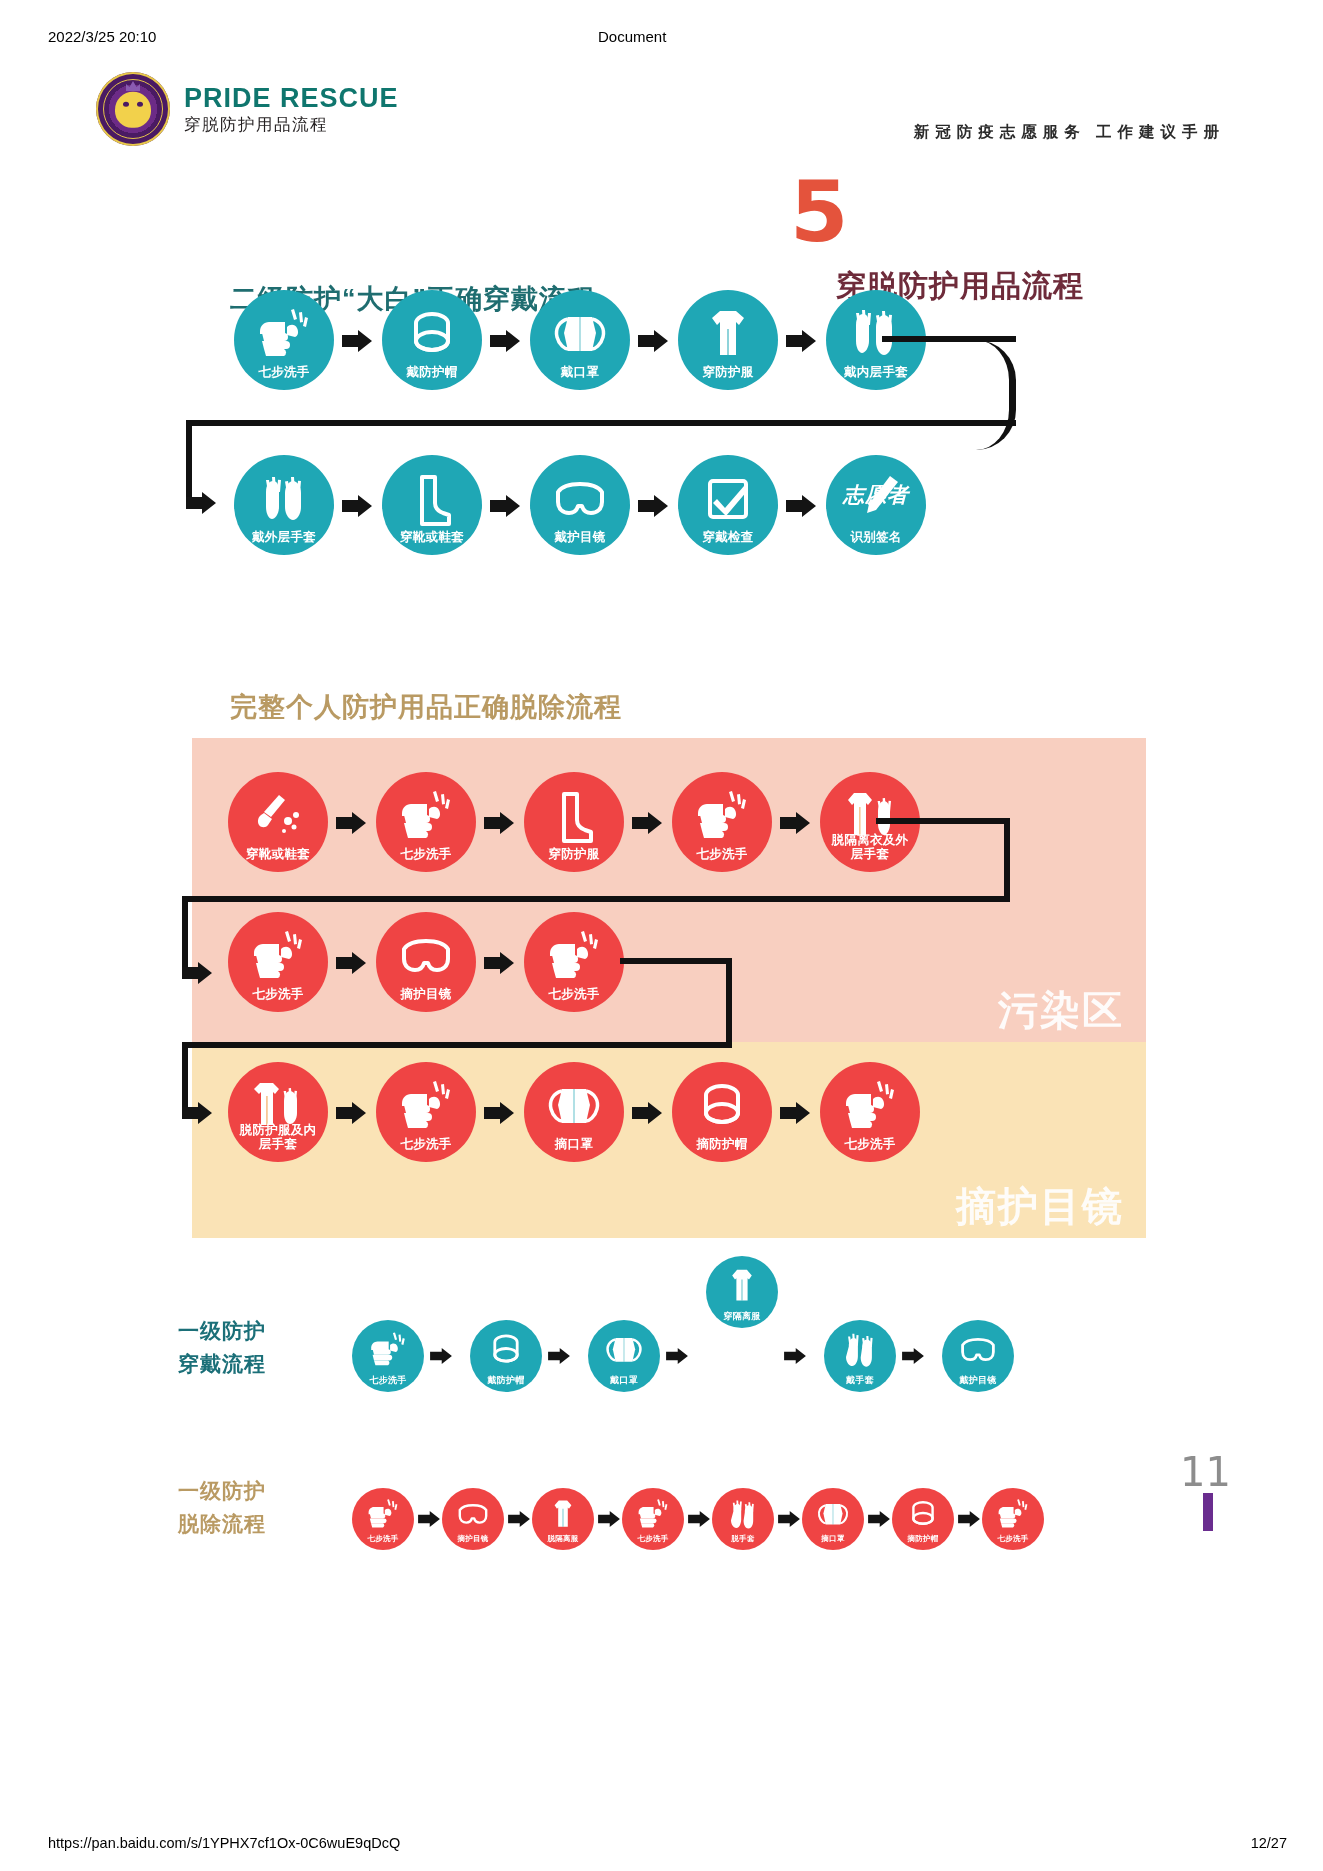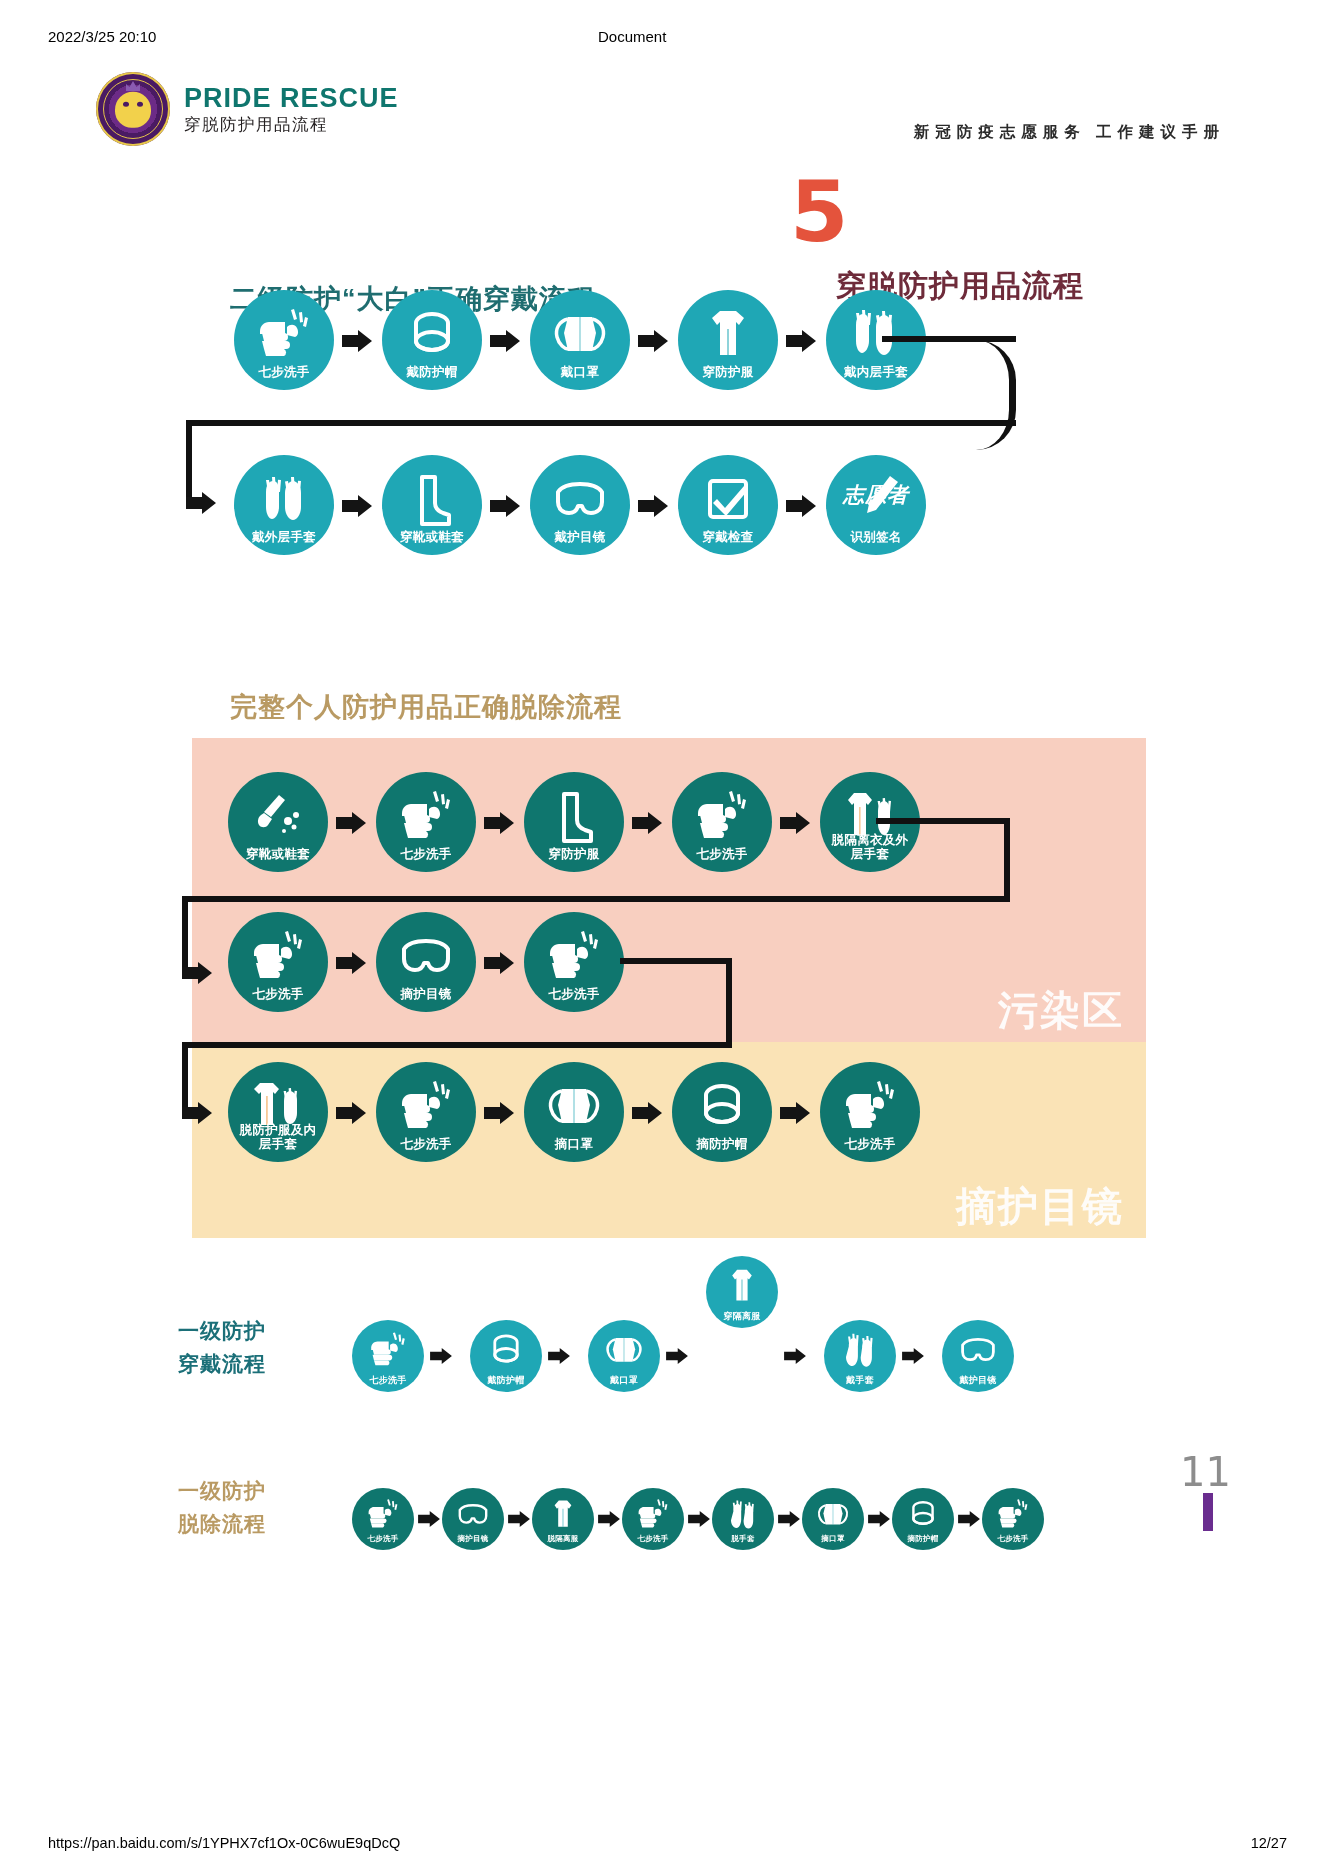--- a/index.html
+++ b/index.html
@@ -115,21 +115,21 @@
 
   
   .node {
     position:absolute;
     width:100px; height:100px; border-radius:50%;
     display:flex; flex-direction:column;
     align-items:flex-end; justify-content:flex-end;
     color:#fff; text-align:center;
   }
   .node.teal   { background:#1fa7b5; }
-  .node.orange { background:#0f766e; }
+  .node.orange { background:#ef4444; }
   .node .glyph {
     position:absolute; left:50%; top:44%;
     transform:translate(-50%,-50%);
     width:60px; height:54px;
   }
   .node .cap {
     position:relative; z-index:2;
     font-size:12.5px; font-weight:bold;
     line-height:1.14; padding-bottom:11px;
     letter-spacing:.3px; width:100px;

